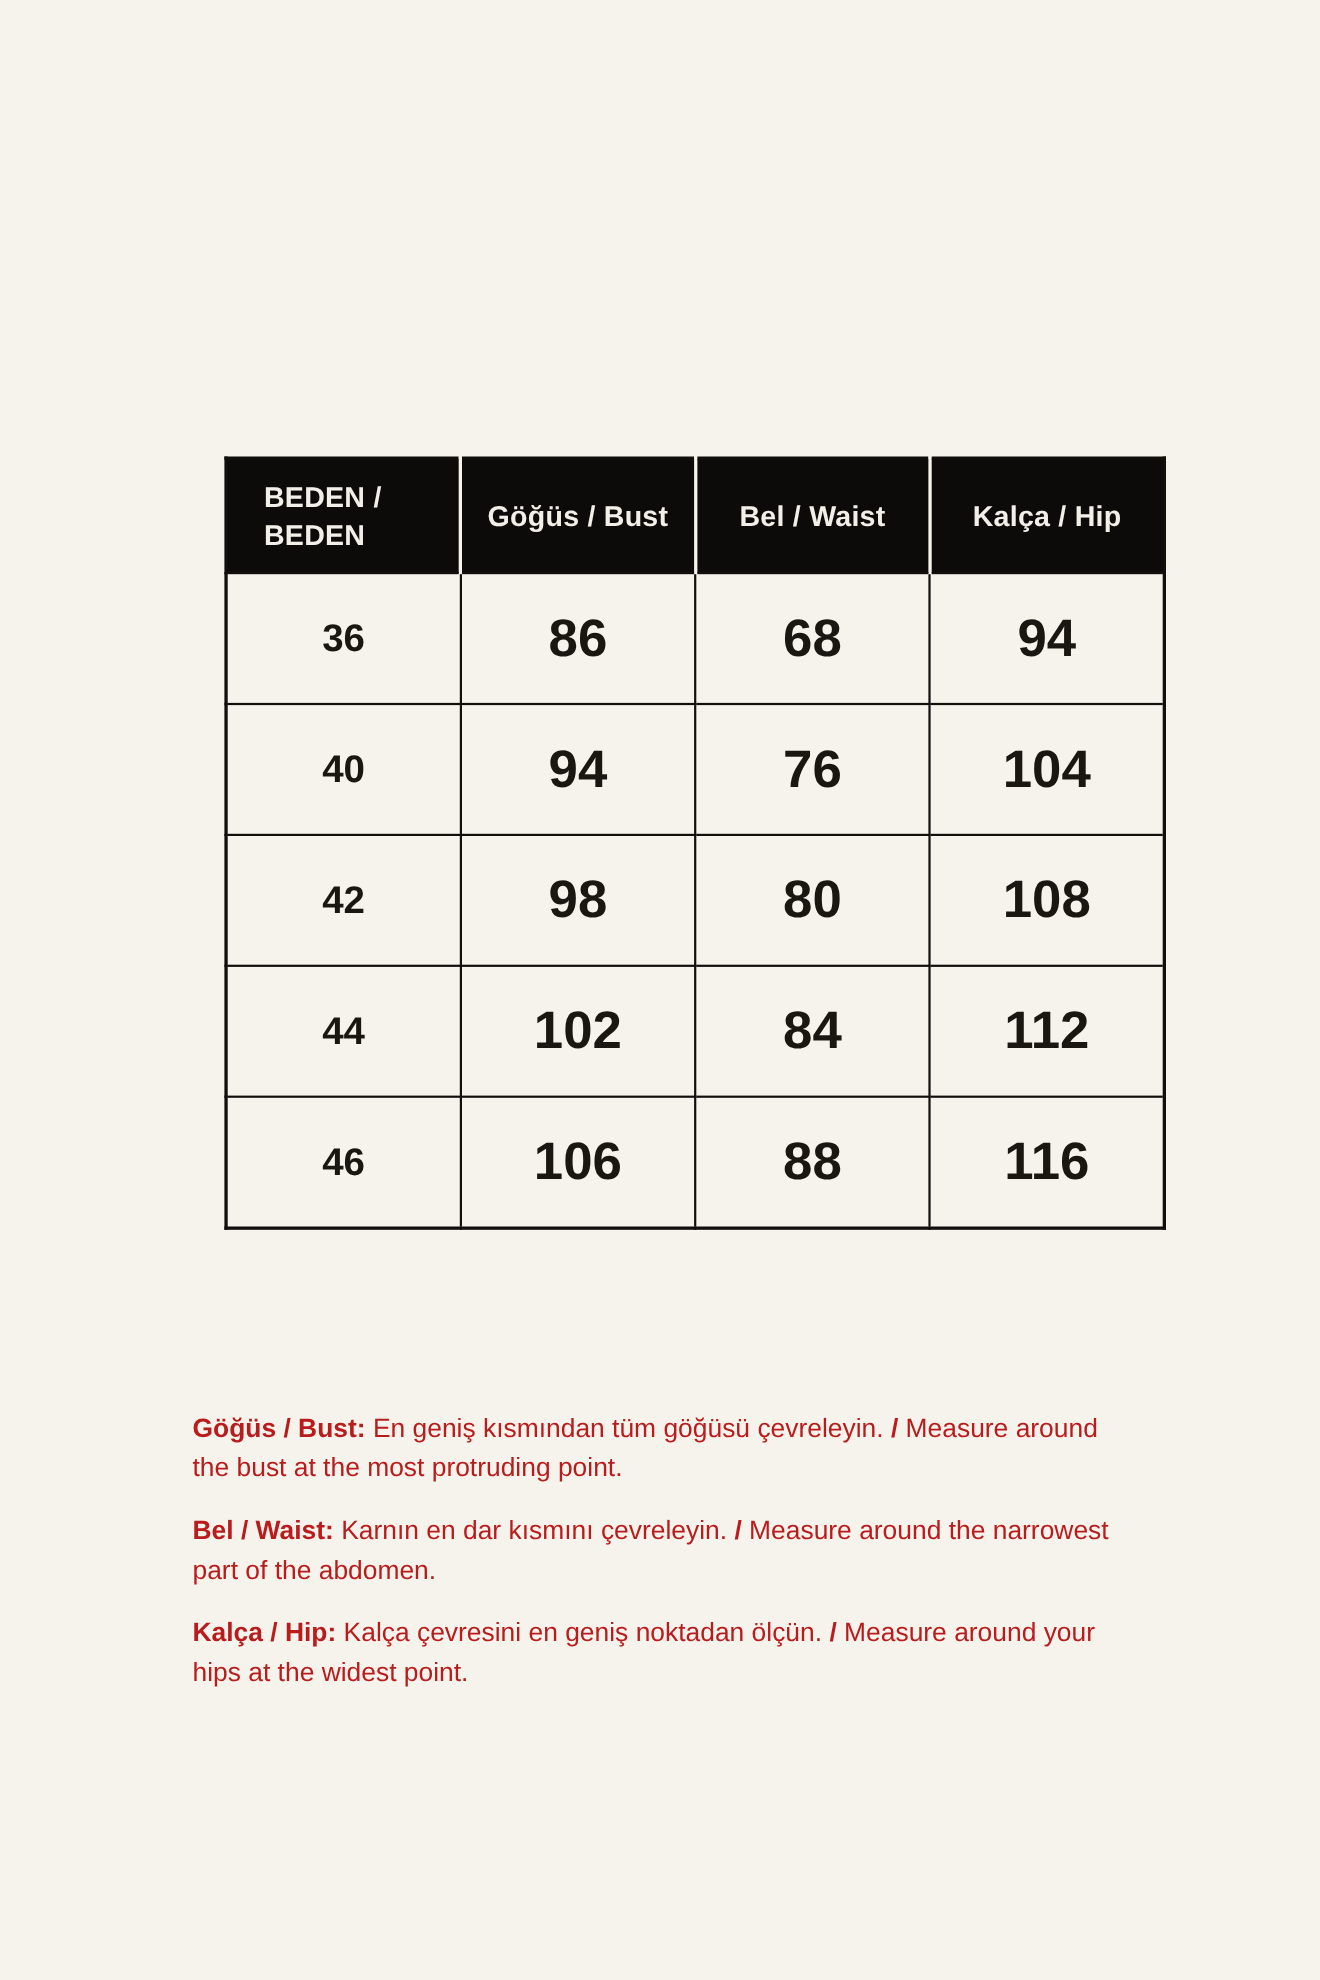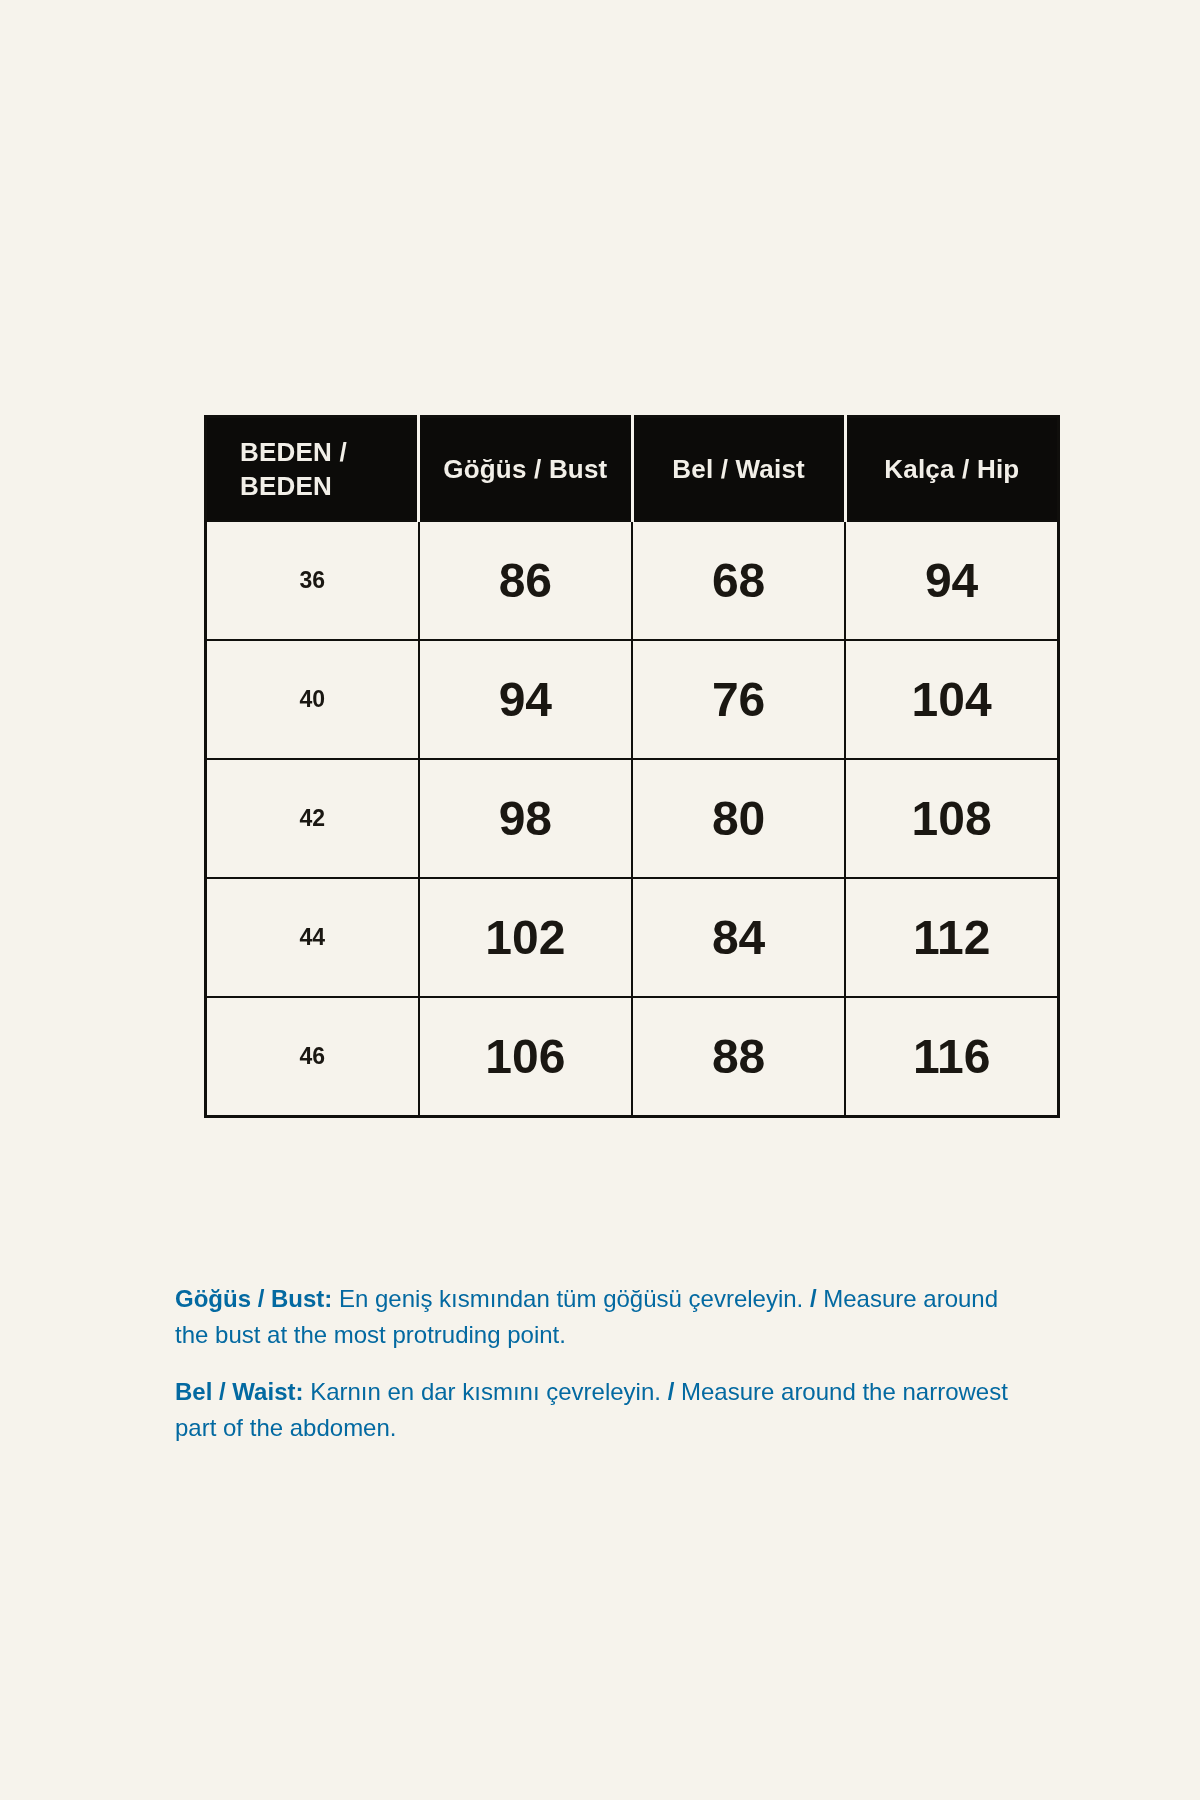--- a/index.html
+++ b/index.html
@@ -49,29 +49,29 @@
   .size-table td {
     border: 2px solid #100F0C;
     height: 117px;
     text-align: center;
     vertical-align: middle;
     font-size: 48px;
     font-weight: 700;
     color: #1A1712;
     padding: 0;
   }
-  .size-table td.col-size { font-weight: 700; font-size: 23px; }
+  .size-table td.col-size { font-weight: 700; font-size: 35px; }
   .notes {
     position: absolute;
     left: 175px;
     top: 1281px;
     width: 840px;
     font-size: 24px;
     line-height: 36px;
-    color: #0369a1;
+    color: #b91c1c;
   }
   .notes p { margin: 0 0 21px 0; }
   .notes b { font-weight: 700; }
 </style>
 </head>
 <body>
 
 <div class="canvas">
 
 
@@ -127,15 +127,21 @@
       <span>En geniş kısmından tüm göğüsü çevreleyin.</span>
       <b>/</b>
       <span>Measure around the bust at the most protruding point.</span>
     </p>
     <p>
       <b>Bel / Waist:</b>
       <span>Karnın en dar kısmını çevreleyin.</span>
       <b>/</b>
       <span>Measure around the narrowest part of the abdomen.</span>
     </p>
+    <p>
+      <b>Kalça / Hip:</b>
+      <span>Kalça çevresini en geniş noktadan ölçün.</span>
+      <b>/</b>
+      <span>Measure around your hips at the widest point.</span>
+    </p>
   </div>
 
 </div>
 
 </body></html>

